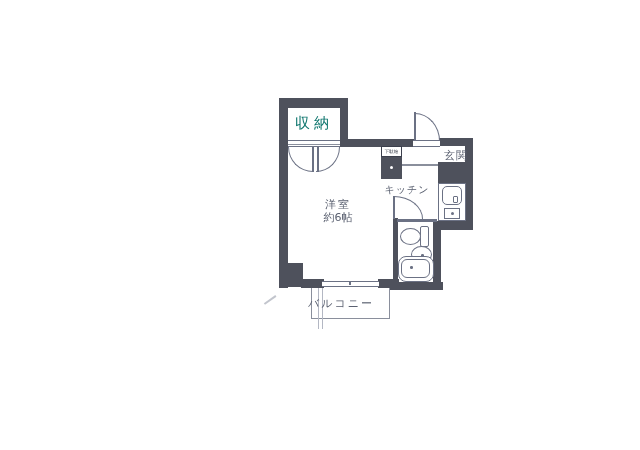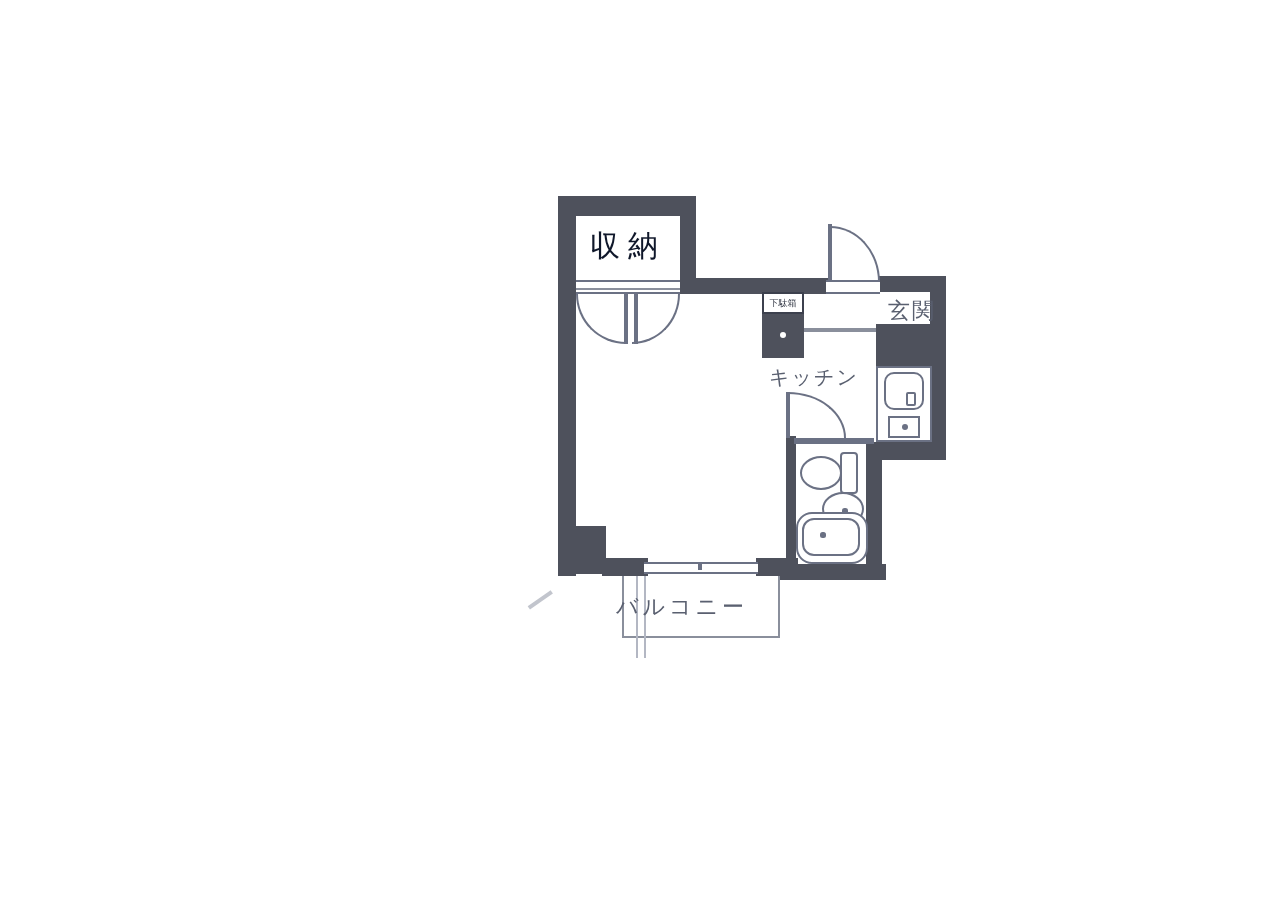--- a/index.html
+++ b/index.html
@@ -30,21 +30,21 @@
   <div class="w" style="left:340px;top:104px;width:8px;height:38px;"></div>
   <div class="w" style="left:340px;top:139px;width:74px;height:8px;"></div>
   <div class="w" style="left:439px;top:138px;width:34px;height:8px;"></div>
   <div class="w" style="left:465px;top:138px;width:8px;height:86px;"></div>
   <div class="w" style="left:437px;top:221px;width:36px;height:9px;"></div>
   <div class="w" style="left:433px;top:221px;width:8px;height:69px;"></div>
   <div class="w" style="left:438px;top:162px;width:28px;height:22px;"></div>
   <div class="w" style="left:393px;top:218px;width:5px;height:65px;"></div>
   <div class="thin" style="left:397px;top:219px;width:40px;height:3px;background:var(--line,#6b7184);"></div>
 
-  <div class="lbl" style="left:288px;top:108px;width:52px;height:32px;font-size:15px;letter-spacing:4px;font-weight:500;color:#0f172a;">収納</div>
+  <div class="lbl" style="left:288px;top:108px;width:52px;height:32px;font-size:15px;letter-spacing:4px;font-weight:500;color:#0f766e;">収納</div>
   <div class="thr" style="left:288px;top:140px;width:52px;height:7px;">
     <div class="thin" style="left:0;top:3px;width:52px;height:1px;"></div>
   </div>
   <div class="leaf" style="left:312px;top:147px;width:2px;height:25px;"></div>
   <div class="leaf" style="left:317px;top:147px;width:2px;height:25px;"></div>
   <div class="arc" style="left:288px;top:147px;width:25px;height:25px;border-left:1.5px solid var(--line,#6b7184);border-bottom:1.5px solid var(--line,#6b7184);border-bottom-left-radius:100% 100%;"></div>
   <div class="arc" style="left:316px;top:147px;width:24px;height:25px;border-right:1.5px solid var(--line,#6b7184);border-bottom:1.5px solid var(--line,#6b7184);border-bottom-right-radius:100% 100%;"></div>
 
   <div class="thr" style="left:413px;top:140px;width:27px;height:7px;"></div>
   <div class="leaf" style="left:414px;top:112px;width:2px;height:29px;"></div>
@@ -74,20 +74,24 @@
   <div class="fx" style="left:420px;top:226px;width:9px;height:21px;border-width:1px;border-radius:2px;"></div>
   <div class="fx" style="left:400px;top:228px;width:21px;height:17px;border-width:1.5px;border-radius:50%;"></div>
   <div class="fx" style="left:411px;top:246px;width:21px;height:17px;border-width:1.5px;border-radius:50%;">
     <div class="dot" style="left:9px;top:7px;width:2.5px;height:2.5px;background:var(--line,#6b7184);"></div>
   </div>
   <div class="fx" style="left:398px;top:256px;width:36px;height:26px;border-width:1.5px;border-radius:8px;">
     <div class="fx" style="left:2px;top:2px;width:29px;height:19px;border-width:1px;border-radius:6px;"></div>
     <div class="dot" style="left:11px;top:9px;width:2.5px;height:2.5px;background:var(--line,#6b7184);"></div>
   </div>
 
+  <div class="lbl" style="left:314px;top:198px;width:48px;height:28px;flex-direction:column;font-size:11px;">
+    <span style="letter-spacing:2px;">洋室</span>
+    <span>約6帖</span>
+  </div>
 
   <div class="thr" style="left:322px;top:281px;width:57px;height:6px;border-top-width:1.5px;border-bottom-width:1.5px;">
     <div class="leaf" style="left:27px;top:0;width:1.5px;height:3px;"></div>
   </div>
 
   <div class="arc" style="left:311px;top:288px;width:79px;height:31px;border-left:1.5px solid var(--thin-line,#8a8f9c);border-right:1.5px solid var(--thin-line,#8a8f9c);border-bottom:1.5px solid var(--thin-line,#8a8f9c);"></div>
   <div class="thin" style="left:318px;top:288px;width:1px;height:41px;background:#b3b7c3;"></div>
   <div class="thin" style="left:322px;top:288px;width:1px;height:41px;background:#b3b7c3;"></div>
   <div class="lbl" style="left:310px;top:297px;width:62px;height:14px;font-size:11px;letter-spacing:2px;">バルコニー</div>
 

